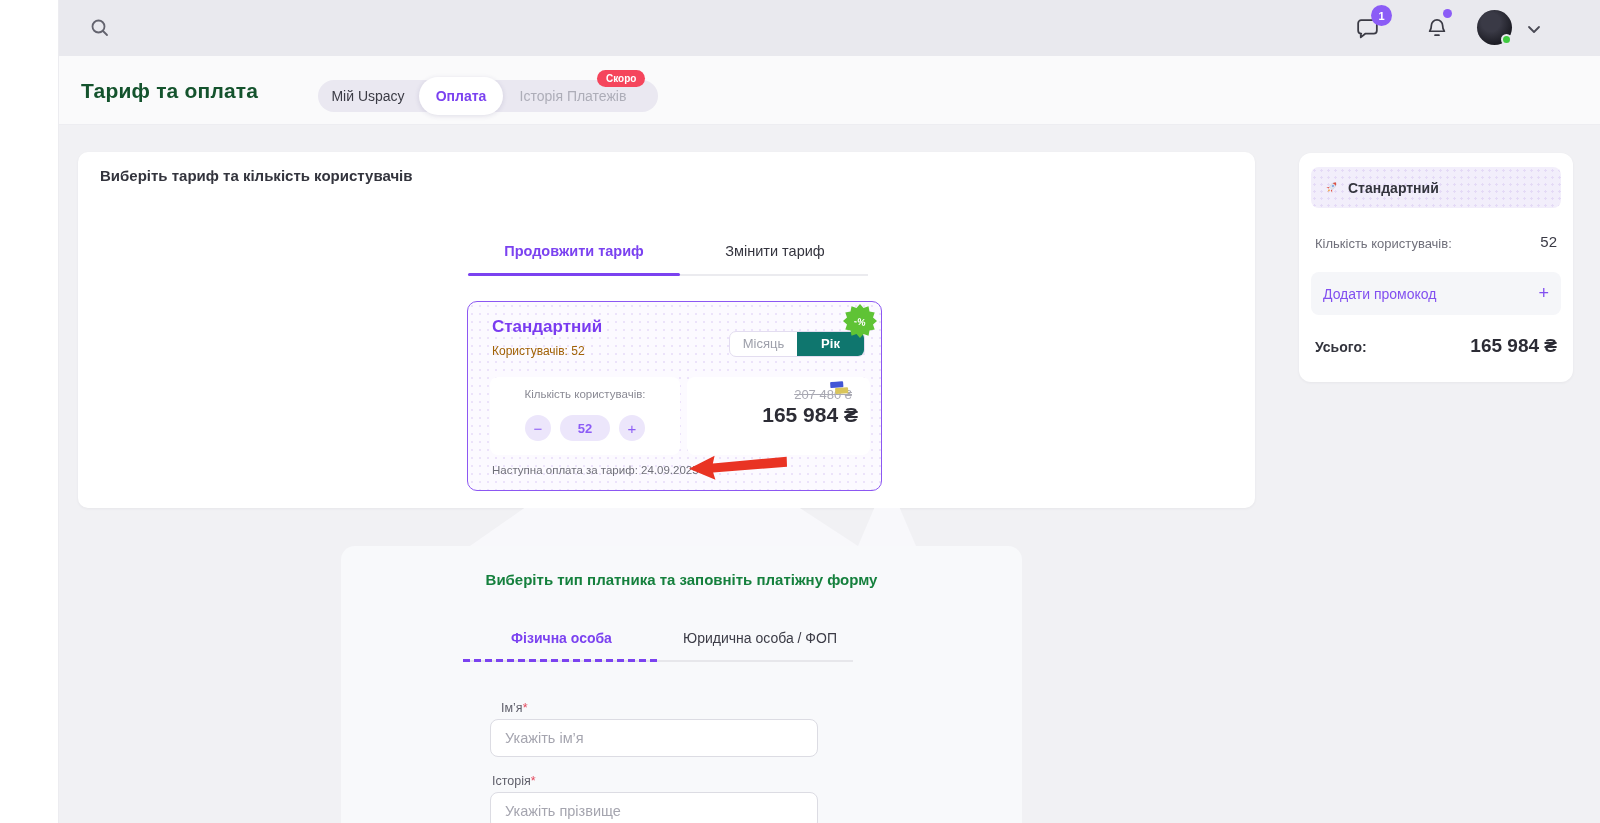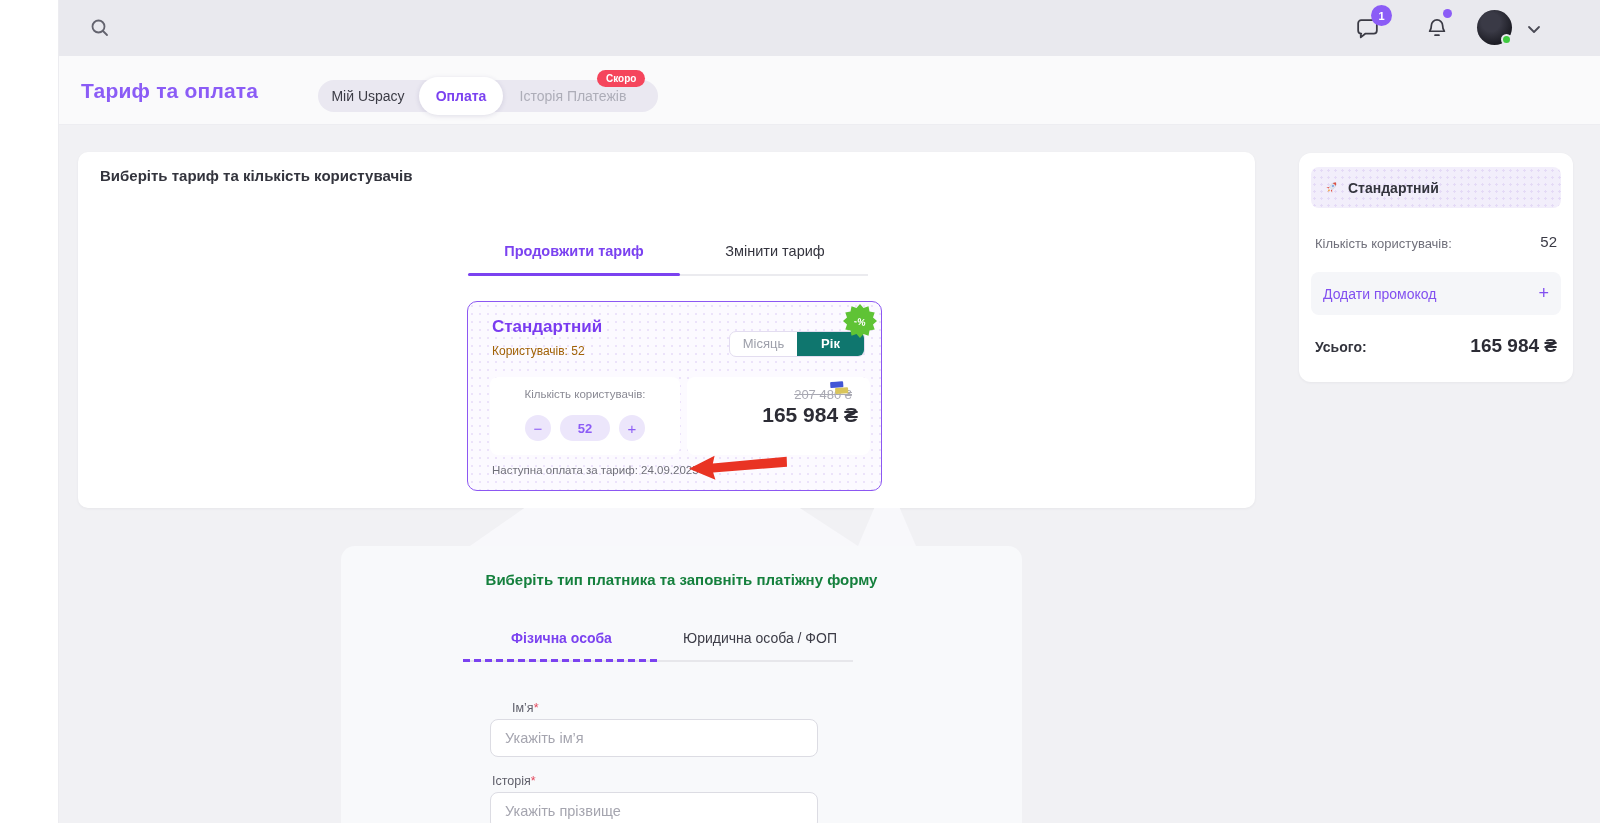--- a/index.html
+++ b/index.html
@@ -28,21 +28,21 @@
   #sidebar{left:0;top:0;width:58px;height:823px;background:#fff;box-shadow:1px 0 0 #ececf0;z-index:6;}
   #logo{left:12px;top:10px;}
   .side-ic{left:18px;width:22px;height:22px;cursor:pointer;}
   .side-div{left:12px;width:34px;height:1px;background:#e9e9ee;}
   #wallet-btn{left:9px;top:450px;width:40px;height:40px;border-radius:12px;
     background:linear-gradient(135deg,#a98df3,#7e52f0);
     display:flex;align-items:center;justify-content:center;cursor:pointer;}
 
   
   #headerband{left:58px;top:56px;width:1542px;height:69px;background:#fafafb;border-bottom:1px solid #ededf1;}
-  #page-title{left:81px;top:79px;font-size:21px;font-weight:bold;color:#8b5cf6;letter-spacing:.2px;}
+  #page-title{left:81px;top:79px;font-size:21px;font-weight:bold;color:#14532d;letter-spacing:.2px;}
   #tabgroup{left:318px;top:80px;width:340px;height:32px;border-radius:16px;background:#eae8f1;}
   #tab-my{left:318px;top:80px;width:100px;height:32px;line-height:32px;text-align:center;
     font-size:14px;color:#3b3b45;cursor:pointer;}
   #tab-pay{left:419px;top:77px;width:84px;height:38px;line-height:38px;text-align:center;
     background:#fff;border-radius:19px;box-shadow:0 1px 5px rgba(60,50,110,.14);
     font-size:14px;font-weight:bold;color:#7b42f0;cursor:pointer;z-index:2;}
   #tab-history{left:503px;top:80px;width:140px;height:32px;line-height:32px;text-align:center;
     font-size:14px;color:#adadb8;cursor:pointer;}
   #soon-badge{left:597px;top:70px;padding:3px 9px;border-radius:10px;background:#f5455c;
     color:#fff;font-size:10px;font-weight:bold;z-index:3;}
@@ -96,21 +96,21 @@
   #ptab-1{left:463px;top:630px;width:197px;text-align:center;font-size:14px;font-weight:bold;color:#7b42f0;cursor:pointer;}
   #ptab-2{left:660px;top:630px;width:200px;text-align:center;font-size:14px;color:#3c3c46;cursor:pointer;}
   #ptab-line{left:463px;top:660px;width:390px;height:1.5px;background:#e7e7eb;}
   #ptab-active{left:463px;top:659px;width:197px;height:2.5px;
     background:repeating-linear-gradient(90deg,#7b42f0 0 7px,transparent 7px 11px);}
   .field-label{font-size:12.5px;color:#5f5f6a;}
   .req{color:#e4485c;}
   .tinput{width:328px;height:38px;background:#fff;border:1px solid #dcdce3;border-radius:8px;
     padding:0 14px;font-family:"Liberation Sans",sans-serif;font-size:14.5px;color:#3a3a44;outline:none;}
   .tinput::placeholder{color:#a5a5af;}
-  #f1-label{left:512px;top:701px;}
+  #f1-label{left:501px;top:701px;}
   #f1-input{left:490px;top:719px;}
   #f2-label{left:492px;top:774px;}
   #f2-input{left:490px;top:792px;}
 
   
   #summary-card{left:1299px;top:153px;width:274px;height:229px;background:#fff;border-radius:12px;
     box-shadow:0 1px 3px rgba(40,40,60,.05);}
   #summary-banner{left:1311px;top:167px;width:250px;height:41px;border-radius:8px;
     background:#f2eefb;background-image:radial-gradient(#e4daf6 1px,transparent 1.3px);background-size:7px 7px;
     display:flex;align-items:center;padding:0 12px;gap:8px;font-size:14px;font-weight:bold;color:#33343d;}

